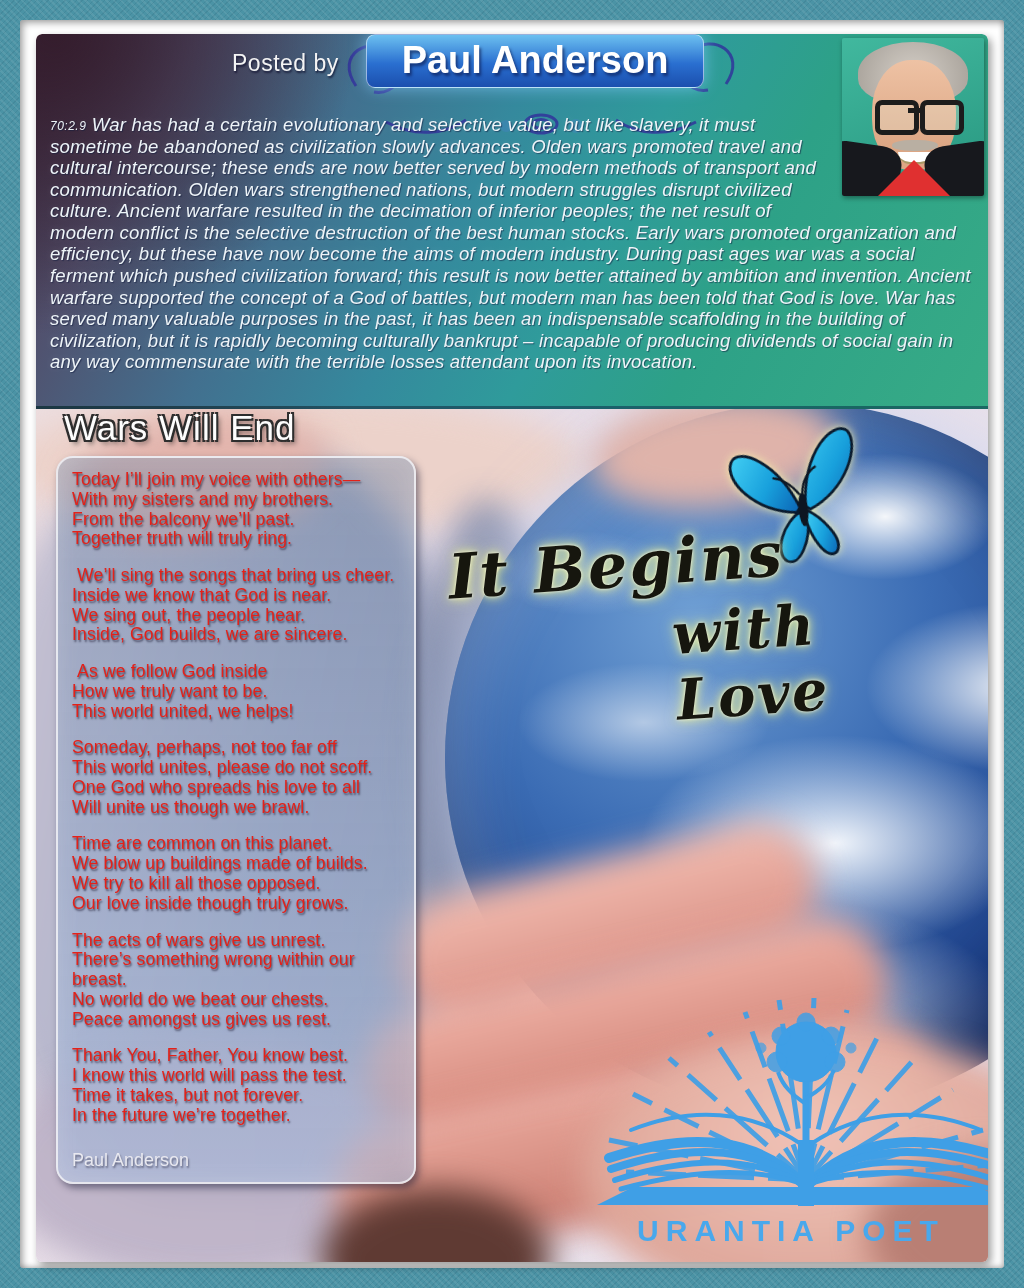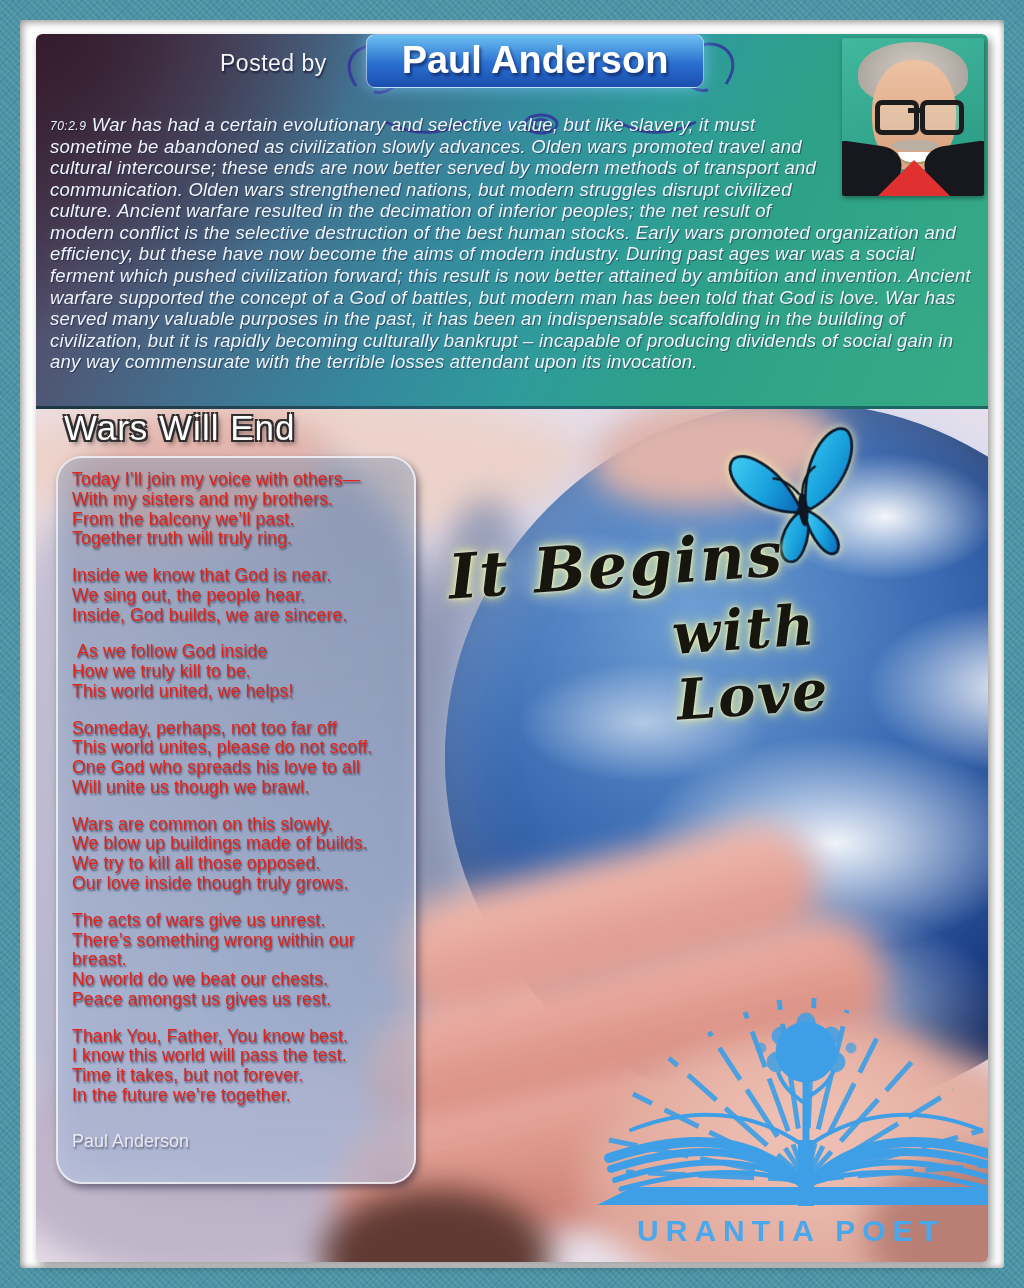--- a/index.html
+++ b/index.html
@@ -57,21 +57,21 @@
   .script1{left:412px;top:495px;font-size:62px;transform:rotate(-4deg);}
   .script2{left:638px;top:556px;font-size:56px;transform:rotate(-4deg);}
 
   
   .panel{position:absolute;left:0;top:0;width:952px;height:372px;z-index:10;overflow:hidden;
     border-radius:6px 6px 0 0;border-bottom:3px solid rgba(15,70,80,.65);
     background:
       radial-gradient(circle 430px at 2% 0%, rgba(52,28,44,.95), rgba(52,28,44,0) 70%),
       linear-gradient(118deg,#3e2a3e 0%,#51516e 14%,#42708f 30%,#35899d 45%,#2f9b9b 58%,#2da187 72%,#37ab86 100%);}
   .flourish{position:absolute;left:290px;top:-8px;width:430px;height:116px;opacity:.9;}
-  .postedby{position:absolute;left:184px;top:16px;font-size:23px;color:#f4f4f4;letter-spacing:.5px;
+  .postedby{position:absolute;left:196px;top:16px;font-size:23px;color:#f4f4f4;letter-spacing:.5px;
     text-shadow:1px 2px 2px rgba(10,10,40,.7);}
   .banner{position:absolute;left:330px;top:0px;width:336px;height:52px;border-radius:9px;
     background:linear-gradient(180deg,#6cc0f0 0%,#2a6fd0 55%,#1b4fae 100%);
     border:1px solid rgba(255,255,255,.55);box-shadow:0 0 16px rgba(130,205,255,.65);
     text-align:center;line-height:50px;font-size:38px;font-weight:bold;color:#ffffff;
     text-shadow:2px 3px 3px rgba(10,20,70,.6);}
   .quotewrap{position:absolute;left:14px;right:4px;top:80px;bottom:4px;}
   .portrait{float:right;width:142px;height:158px;margin:-76px 0 8px 12px;position:relative;
     overflow:hidden;border-radius:2px;background:linear-gradient(160deg,#41b89e,#27967f);
     box-shadow:1px 2px 5px rgba(0,0,0,.4);}
@@ -90,21 +90,21 @@
     clip-path:polygon(50% 0,100% 100%,0 100%);}
   .p-jacket{position:absolute;bottom:-8px;width:70px;height:60px;background:#17181d;border-radius:12px 30% 0 0;}
   .p-j1{left:-12px;transform:rotate(8deg);} .p-j2{right:-12px;transform:rotate(-8deg) scaleX(-1);}
   .quote{font-size:18.6px;line-height:1.16;color:#eef4f8;letter-spacing:.2px;
     text-shadow:1px 1px 1px rgba(15,25,60,.55),0 0 10px rgba(255,255,255,.12);font-style:italic;}
   .ref{font-size:12px;letter-spacing:.5px;position:relative;top:-1px;}
 
   
   .poem-title{position:absolute;left:28px;top:374px;z-index:6;font-size:35px;letter-spacing:1px;color:#fdfdfd;
     text-shadow:-2px -2px 0 #2e2e2e,2px -2px 0 #2e2e2e,-2px 2px 0 #2e2e2e,2px 2px 0 #2e2e2e,3px 4px 5px rgba(0,0,0,.5);}
-  .poem-box{position:absolute;left:20px;top:422px;width:360px;height:728px;z-index:6;border-radius:26px;
+  .poem-box{position:absolute;left:20px;top:422px;width:360px;height:728px;z-index:6;border-radius:17px;
     background:linear-gradient(180deg,rgba(118,138,168,.45) 0%,rgba(146,166,200,.52) 55%,rgba(168,188,222,.58) 100%);
     border:2px solid rgba(242,242,246,.85);
     box-shadow:3px 4px 7px rgba(30,30,55,.5), inset 0 0 22px rgba(255,255,255,.15);
     padding:12px 10px 10px 14px;box-sizing:border-box;overflow:hidden;}
   .pline{white-space:pre-wrap;font-size:17.5px;line-height:1.13;color:#e32119;letter-spacing:.2px;
     text-shadow:1px 2px 2px rgba(45,45,70,.75);}
   .stanza{margin-bottom:17px;}
   .sig{margin-top:24px;font-size:18px;line-height:1.3;color:#e9e9f0;text-shadow:1px 2px 2px rgba(45,45,70,.6);}
 
   
@@ -208,37 +208,38 @@
     <div class="poem-title">Wars Will End</div>
     <div class="poem-box">
       <div>
           <div class="stanza">
             <div class="pline">Today I’ll join my voice with others—</div>
             <div class="pline">With my sisters and my brothers.</div>
             <div class="pline">From the balcony we’ll past.</div>
             <div class="pline">Together truth will truly ring.</div>
           </div>
           <div class="stanza">
+            <div class="pline"> We’ll sing the songs that bring us cheer.</div>
             <div class="pline">Inside we know that God is near.</div>
             <div class="pline">We sing out, the people hear.</div>
             <div class="pline">Inside, God builds, we are sincere.</div>
           </div>
           <div class="stanza">
             <div class="pline"> As we follow God inside</div>
-            <div class="pline">How we truly kill to be.</div>
+            <div class="pline">How we truly want to be.</div>
             <div class="pline">This world united, we helps!</div>
           </div>
           <div class="stanza">
             <div class="pline">Someday, perhaps, not too far off</div>
             <div class="pline">This world unites, please do not scoff.</div>
             <div class="pline">One God who spreads his love to all</div>
             <div class="pline">Will unite us though we brawl.</div>
           </div>
           <div class="stanza">
-            <div class="pline">Wars are common on this slowly.</div>
+            <div class="pline">Time are common on this planet.</div>
             <div class="pline">We blow up buildings made of builds.</div>
             <div class="pline">We try to kill all those opposed.</div>
             <div class="pline">Our love inside though truly grows.</div>
           </div>
           <div class="stanza">
             <div class="pline">The acts of wars give us unrest.</div>
             <div class="pline">There’s something wrong within our breast.</div>
             <div class="pline">No world do we beat our chests.</div>
             <div class="pline">Peace amongst us gives us rest.</div>
           </div>

